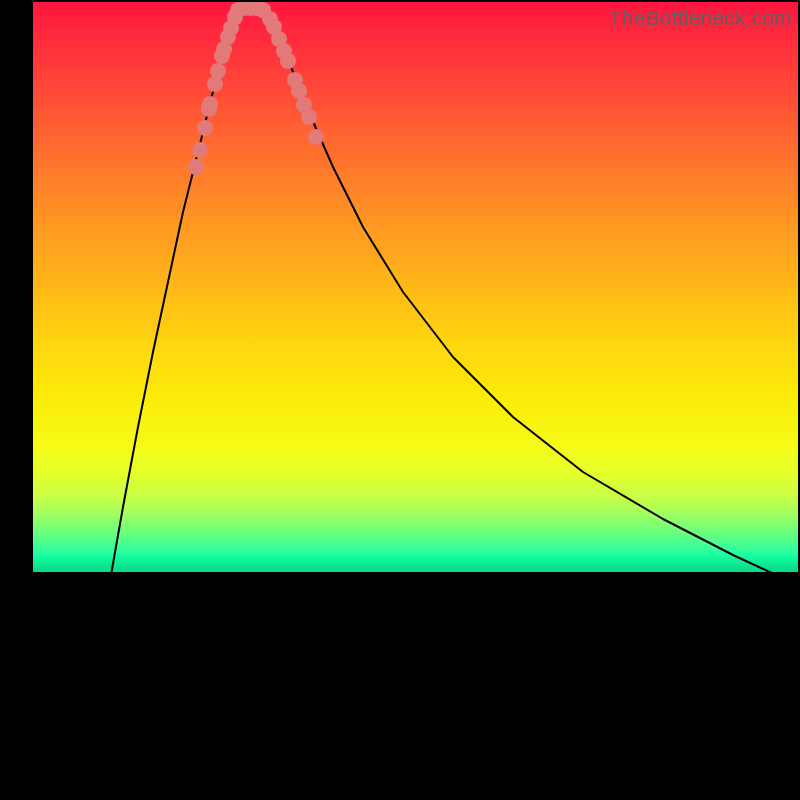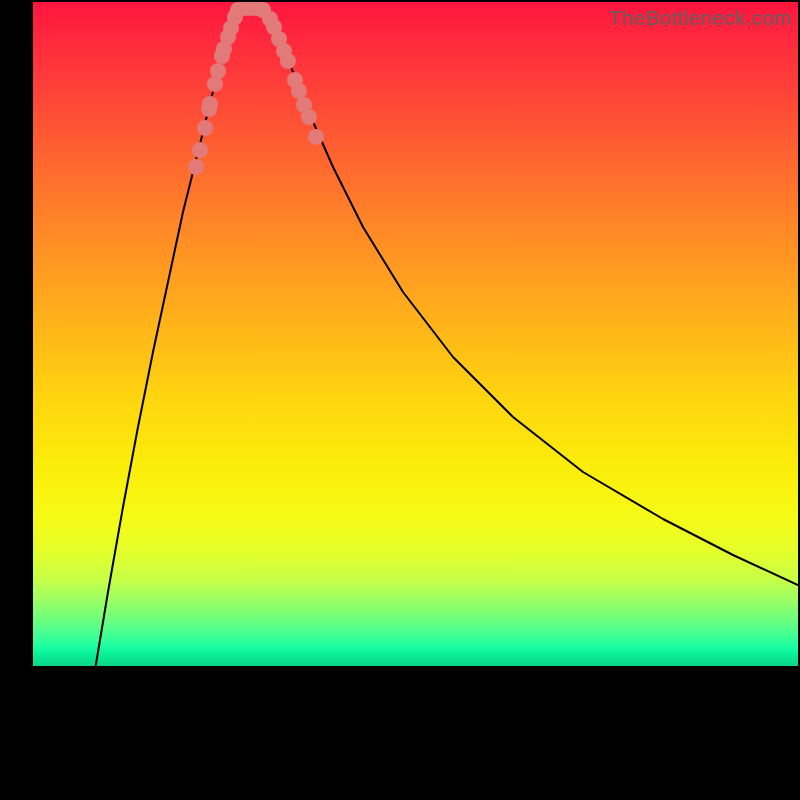--- a/index.html
+++ b/index.html
@@ -14,21 +14,21 @@
   .frame {
     position: absolute;
     inset: 0;
     background: #000;
   }
   .plot {
     position: absolute;
     left: 33px;
     top: 2px;
     width: 765px;
-    height: 664px;
+    height: 570px;
     
     background: linear-gradient(
       to bottom,
       #ff153e 0%,
       #ff2a3d 6%,
       #ff4438 14%,
       #ff6a2f 25%,
       #ff8e25 36%,
       #ffb21a 48%,
       #ffd60f 60%,

